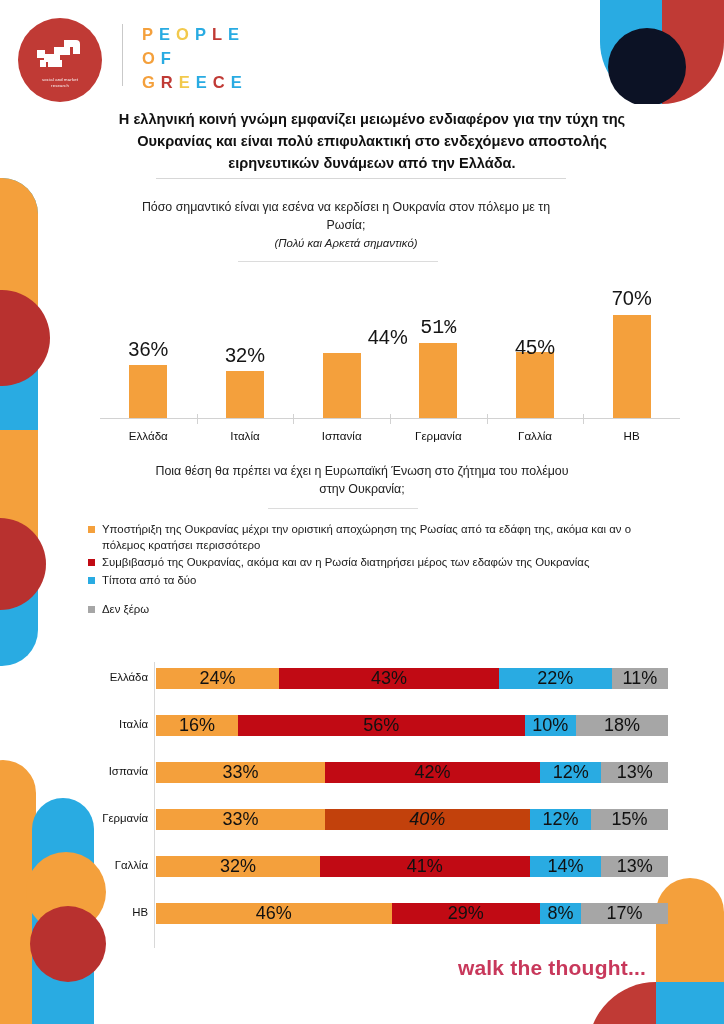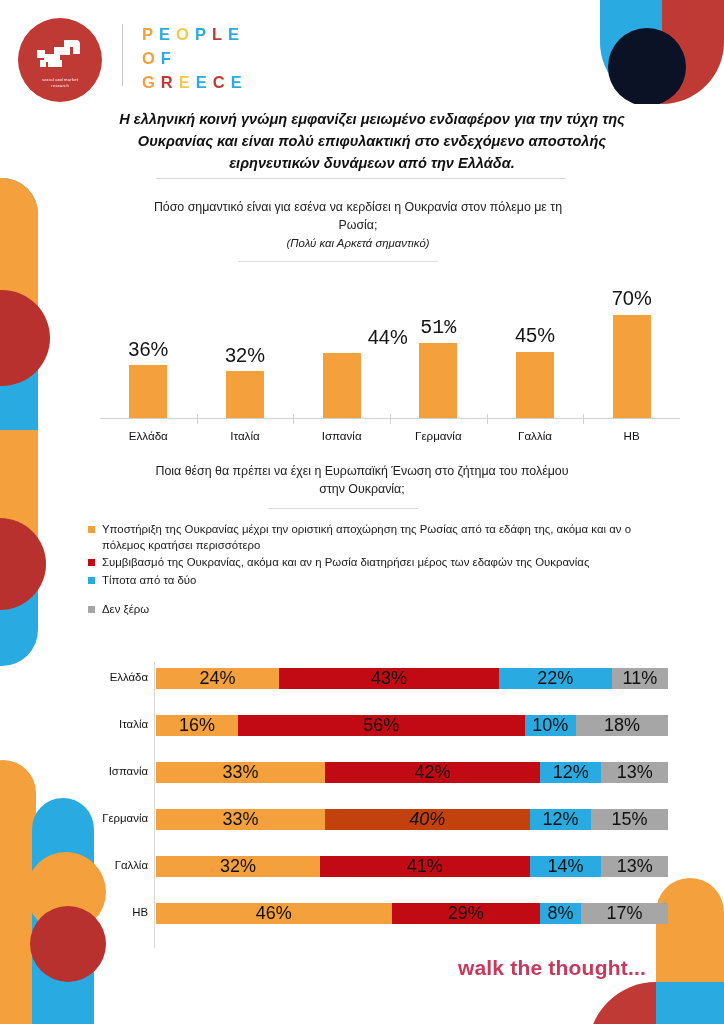--- a/index.html
+++ b/index.html
@@ -45,25 +45,25 @@
   .logo-mark{position:absolute;left:18px;top:18px;width:84px;height:84px;border-radius:50%;
              background:#C03A35;display:flex;flex-direction:column;align-items:center;justify-content:center;}
   .logo-glyph{width:52px;height:34px;margin-top:6px;}
   .logo-sub{color:#ffffff;font-size:4.2px;line-height:5.6px;text-align:center;margin-top:5px;letter-spacing:.2px;}
   .logo-div{position:absolute;left:122px;top:24px;width:1px;height:62px;background:#c9c9c9;}
   .wordmark{position:absolute;left:142px;top:22px;line-height:24px;}
   .wm-row{font-size:16.5px;font-weight:bold;letter-spacing:6px;font-family:"Liberation Sans",sans-serif;}
 
   
   .title{position:absolute;left:112px;top:108px;width:520px;text-align:center;
-         font-size:14.6px;line-height:22px;color:#111;font-weight:bold;font-style:italic;}
+         font-size:14.6px;line-height:22px;color:#111;font-weight:bold;}
   .title-rule{position:absolute;left:156px;top:178px;width:410px;height:1px;background:#d7d7d7;}
 
   
-  .c1-title{position:absolute;left:148px;top:198px;width:420px;text-align:center;
+  .c1-title{position:absolute;left:136px;top:198px;width:420px;text-align:center;
             font-size:12.4px;line-height:18px;color:#222;}
   .c1-sub{font-style:italic;font-size:11.4px;}
   .c1-rule{position:absolute;left:238px;top:261px;width:200px;height:1px;background:#dcdcdc;}
 
   .chart1{position:absolute;left:100px;top:272px;width:580px;height:172px;}
   .c1-axis{position:absolute;left:0;bottom:25px;width:580px;height:1px;background:#d2d2d2;}
   .c1-col{position:absolute;bottom:26px;width:96.6px;height:146px;}
   .c1-sep{position:absolute;bottom:20px;width:1px;height:10px;background:#d2d2d2;}
   .c1-bar{position:absolute;left:50%;transform:translateX(-50%);bottom:0;width:38px;background:#F4A03C;}
   .c1-val{position:absolute;left:50%;transform:translateX(-50%);
@@ -169,21 +169,21 @@
       <div class="c1-sep" style="left: 193.333px;"></div>
       <div class="c1-lbl" style="position: absolute; left: 193.333px; width: 96.6667px; bottom: 2px;">Ισπανία</div>
       <div class="c1-col" style="left: 290px; width: 96.6667px;">
         <div class="c1-bar" style="height: 75.225px; background: rgb(244, 160, 60);"></div>
         <div class="c1-val" style="bottom: 79.225px; font-family: Liberation Mono, monospace;">51%</div>
       </div>
       <div class="c1-sep" style="left: 290px;"></div>
       <div class="c1-lbl" style="position: absolute; left: 290px; width: 96.6667px; bottom: 2px;">Γερμανία</div>
       <div class="c1-col" style="left: 386.667px; width: 96.6667px;">
         <div class="c1-bar" style="height: 66.375px; background: rgb(244, 160, 60);"></div>
-        <div class="c1-val" style="bottom: 71px;">45%</div>
+        <div class="c1-val" style="bottom: 59px;">45%</div>
       </div>
       <div class="c1-sep" style="left: 386.667px;"></div>
       <div class="c1-lbl" style="position: absolute; left: 386.667px; width: 96.6667px; bottom: 2px;">Γαλλία</div>
       <div class="c1-col" style="left: 483.333px; width: 96.6667px;">
         <div class="c1-bar" style="height: 103.25px; background: rgb(244, 160, 60);"></div>
         <div class="c1-val" style="bottom: 108px;">70%</div>
       </div>
       <div class="c1-sep" style="left: 483.333px;"></div>
       <div class="c1-lbl" style="position: absolute; left: 483.333px; width: 96.6667px; bottom: 2px;">ΗΒ</div>
     </div>

